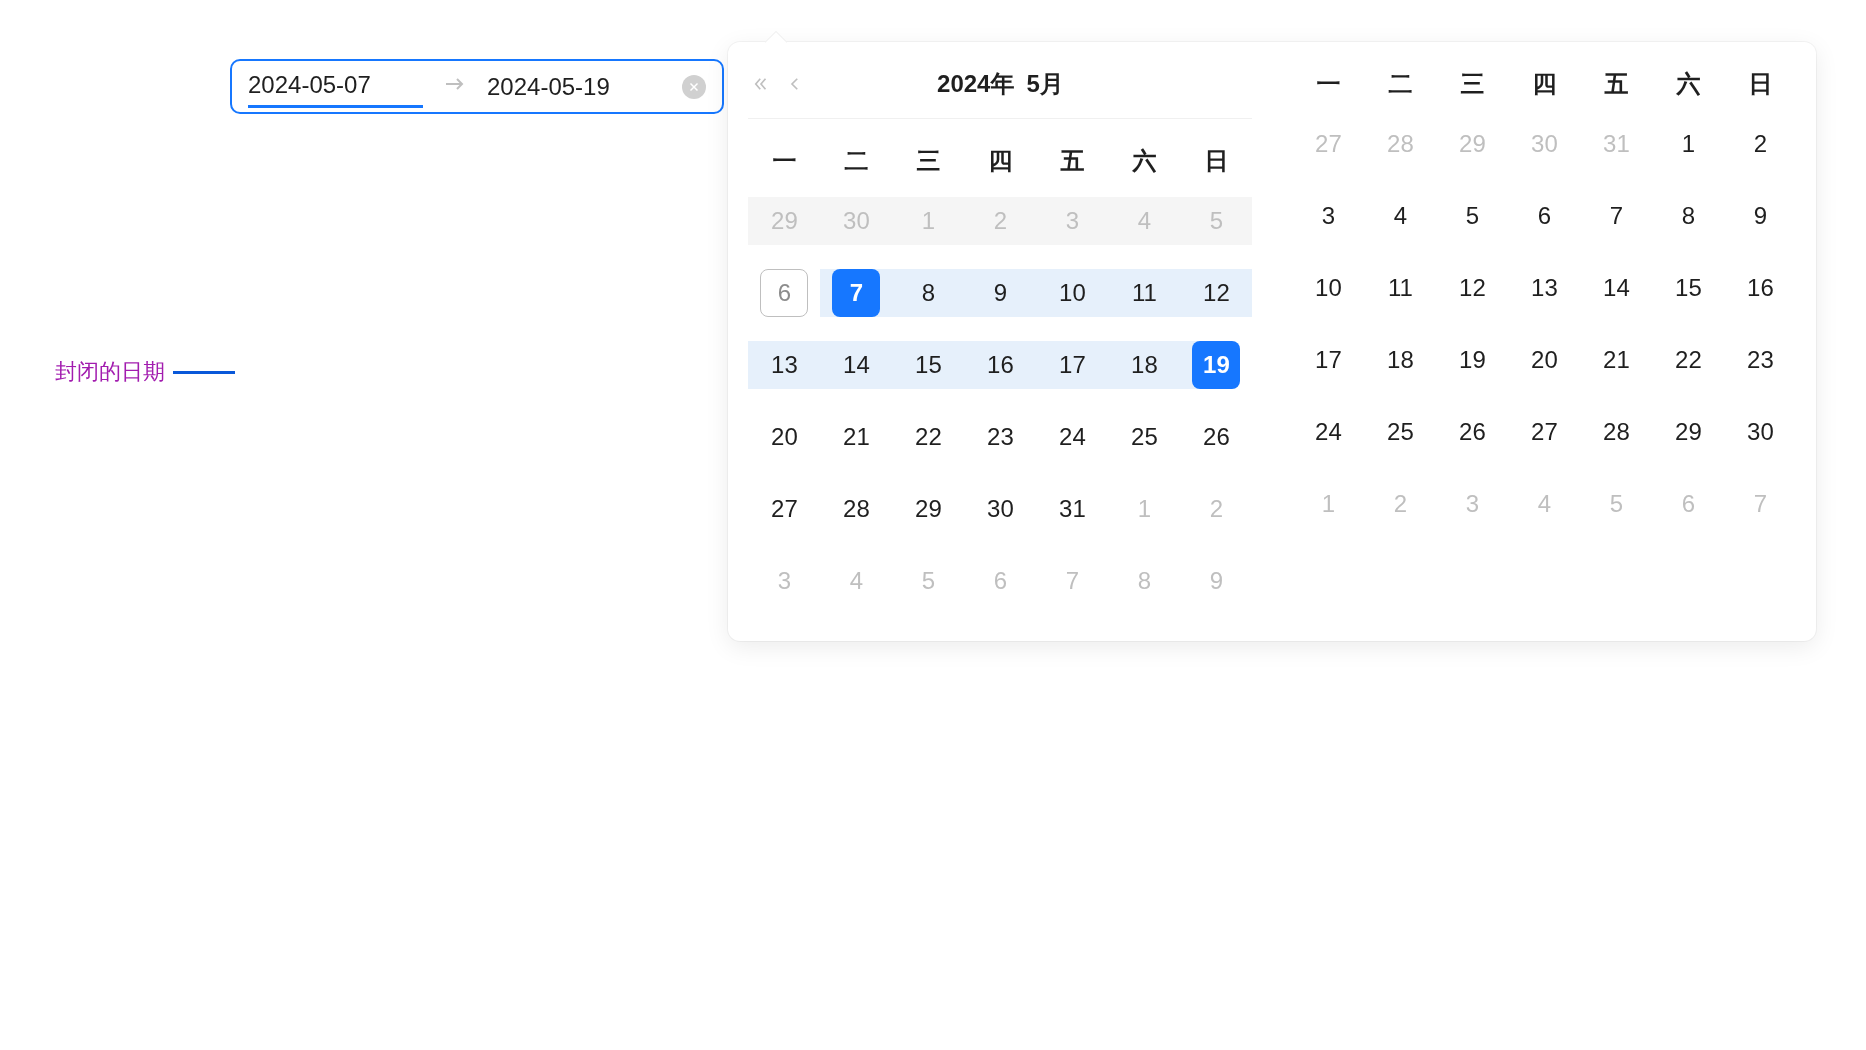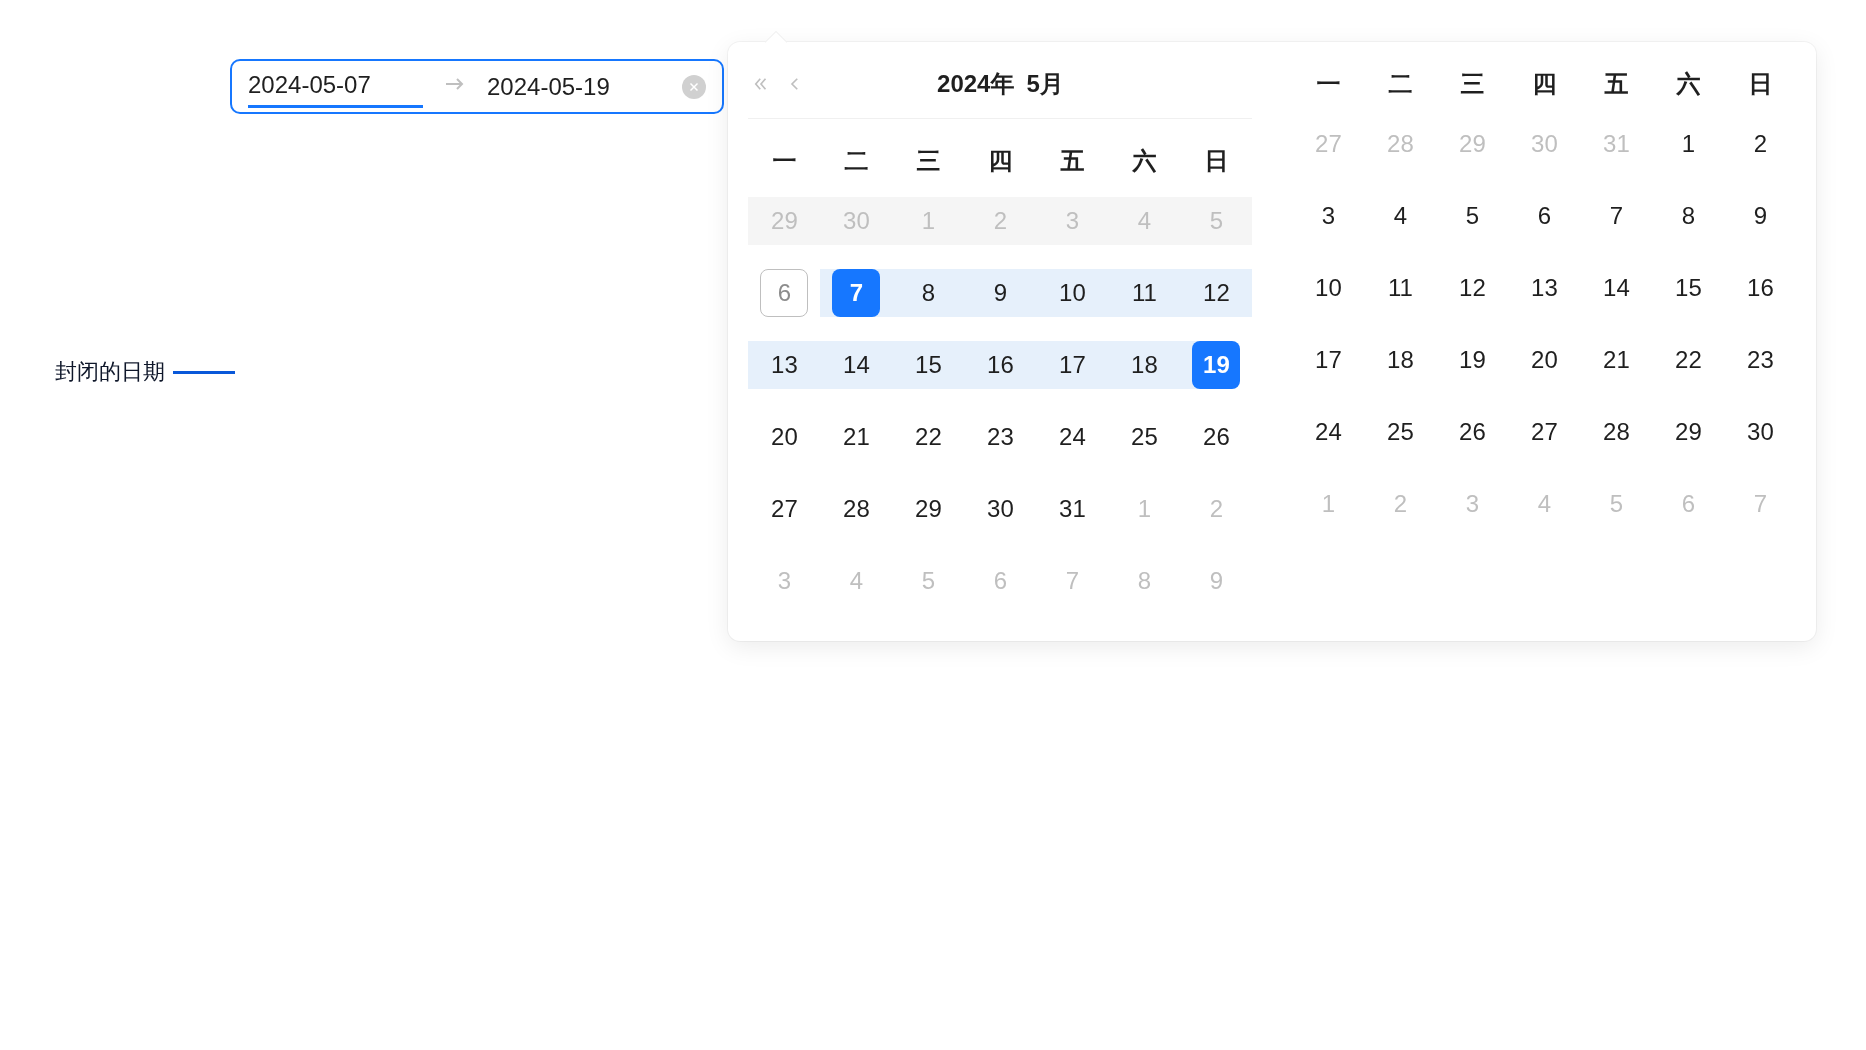--- a/index.html
+++ b/index.html
@@ -12,21 +12,21 @@
     .container {
       position: relative;
       margin-left: 200px;
     }
     .annotation {
       position: absolute;
       left: -175px;
       top: 327px;
       display: flex;
       align-items: center;
-      color: #0f172a;
+      color: #a21caf;
       font-size: 22px;
       font-weight: 500;
     }
     .annotation-line {
       width: 62px;
       height: 3px;
       background: #0958d9;
       margin-left: 8px;
     }
     .date-input-wrap {

